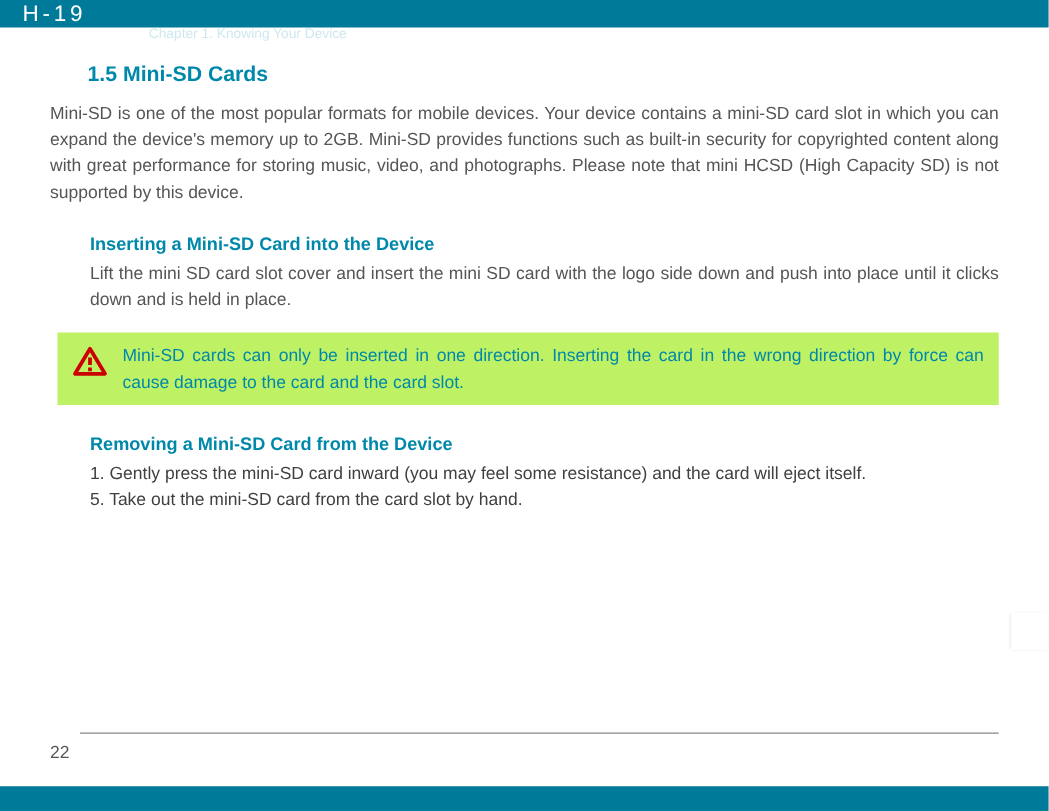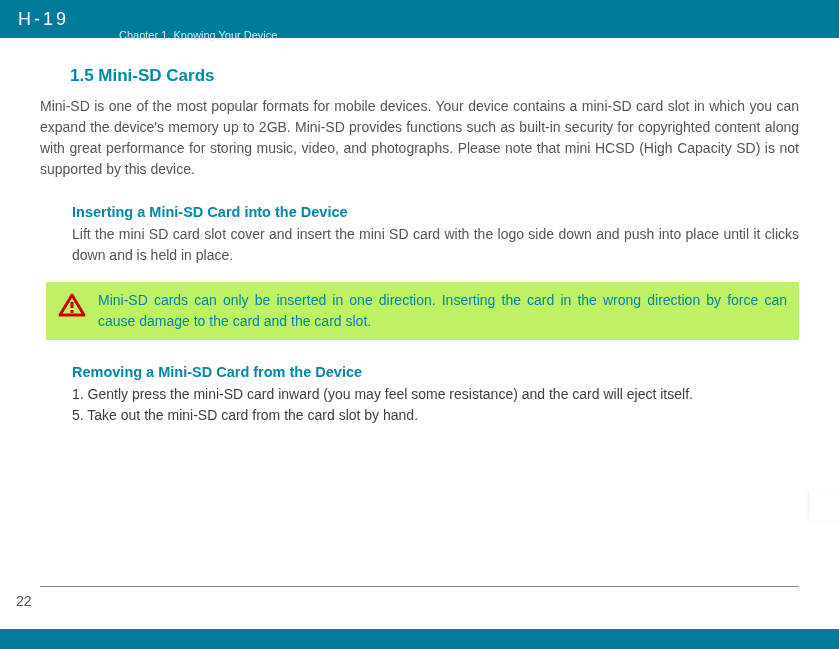--- a/index.html
+++ b/index.html
@@ -10,21 +10,21 @@
     body {
       font-family: Arial, Helvetica, sans-serif;
       background: #ffffff;
       width: 839px;
       height: 649px;
       position: relative;
       overflow: hidden;
     }
     .header-bar {
       background: #007a99;
-      height: 38px;
+      height: 22px;
       display: flex;
       align-items: center;
       padding-left: 18px;
     }
     .logo {
       color: #ffffff;
       font-size: 18px;
       font-weight: 300;
       letter-spacing: 3px;
       font-family: Arial, sans-serif;
@@ -95,20 +95,21 @@
     }
     .ol-item-indent {
       padding-left: 20px;
       text-indent: -20px;
     }
     .page-number-area {
       position: absolute;
       bottom: 40px;
       left: 0;
       right: 0;
+      padding-left: 24px;
     }
     .divider-line {
       border-top: 1px solid #888888;
       margin: 0 40px 6px 40px;
     }
     .page-num {
       color: #555555;
       font-size: 14px;
       margin-left: 16px;
     }

